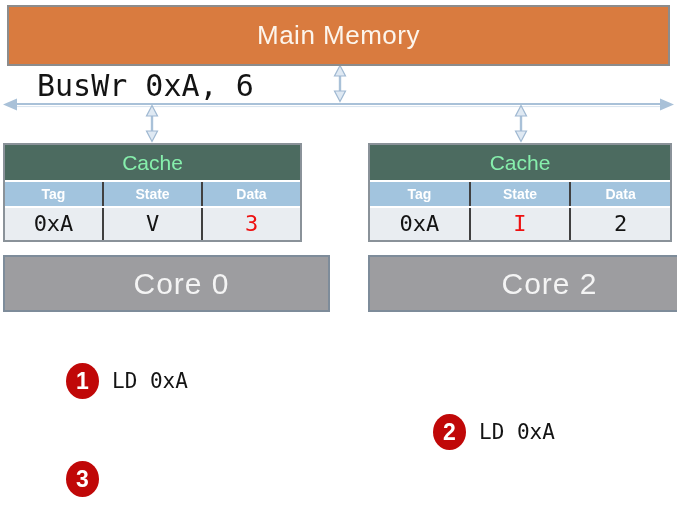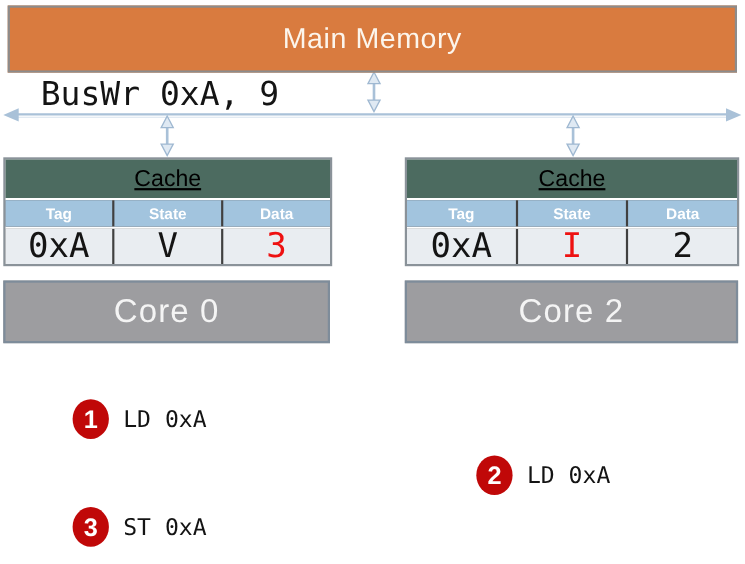--- a/index.html
+++ b/index.html
@@ -31,45 +31,45 @@
   .varrow-line { stroke:var(--bus_line); }
   .varrow-head { fill:#dfe9f3; stroke:#9fb8d1; stroke-width:1.2; }
 
   
   .cache {
     position:absolute; top:143px; border:2px solid #8a9299; background:#ffffff;
   }
   .cache-0 { left:3px;   width:295px; }
   .cache-1 { left:368px; width:300px; }
   .cache-title {
-    height:35px; background:var(--cache_header_fill); color:#000000;
-    font-size:21px; display:flex; align-items:center; justify-content:center;text-decoration:underline;
+    height:35px; background:var(--cache_header_fill); color:#86efac;
+    font-size:21px; display:flex; align-items:center; justify-content:center;
   }
   .cache-cols, .cache-row {
     display:grid; grid-template-columns:1fr 1fr 1fr; gap:2px;
     background:#404040; margin-top:2px;
   }
   .cache-col {
     height:24px; background:var(--column_header_fill); color:#ffffff;
     font-weight:bold; font-size:14px;
     display:flex; align-items:center; justify-content:center;
   }
   .cache-cell {
     height:32px; background:var(--row_fill); color:#141414;
-    font-family:"DejaVu Sans Mono", monospace; font-size:31px; line-height:1;
+    font-family:"DejaVu Sans Mono", monospace; font-size:22px; line-height:1;
     display:flex; align-items:center; justify-content:center;
   }
   .cache-cell.red { color:var(--accent_red); }
 
   
   .core {
     position:absolute; top:255px; height:53px;
     background:var(--core_fill); border:2px solid var(--core_border);
     display:flex; align-items:center; justify-content:center;
-    color:#f4f4f4; font-size:30px; letter-spacing:1px;
+    color:#f4f4f4; font-size:30px; letter-spacing:1px;padding-left:30px;
   }
   .core-0 { left:3px;   width:293px; }
   .core-1 { left:368px; width:299px; }
 
   
   .event { position:absolute; display:flex; align-items:center; gap:13px; }
   .event-1 { left:66px;  top:363px; }
   .event-2 { left:433px; top:414px; }
   .event-3 { left:66px;  top:461px; }
   .badge {
@@ -113,21 +113,21 @@
       <line class="varrow-line" x1="521" y1="113" x2="521" y2="135" stroke-width="2.4"></line>
       <polygon class="varrow-head" points="521,105.5 515.5,116 526.5,116"></polygon>
       <polygon class="varrow-head" points="521,141.5 515.5,131 526.5,131"></polygon>
     </g>
   </svg>
 
   <div class="memory">
     <span class="memory-label">Main Memory</span>
   </div>
 
-  <div class="bus-label">BusWr 0xA, 9</div>
+  <div class="bus-label">BusWr 0xA, 6</div>
 
   <div class="cache cache-0">
     <div class="cache-title">Cache</div>
     <div class="cache-cols">
       <div class="cache-col">Tag</div>
       <div class="cache-col">State</div>
       <div class="cache-col">Data</div>
     </div>
     <div class="cache-row">
       <div class="cache-cell">0xA</div>
@@ -160,16 +160,15 @@
   <div class="event event-1">
     <div class="badge">1</div>
     <div class="event-label">LD 0xA</div>
   </div>
   <div class="event event-2">
     <div class="badge">2</div>
     <div class="event-label">LD 0xA</div>
   </div>
   <div class="event event-3">
     <div class="badge">3</div>
-    <div class="event-label">ST 0xA</div>
   </div>
 
 </div>
 
 </body></html>

